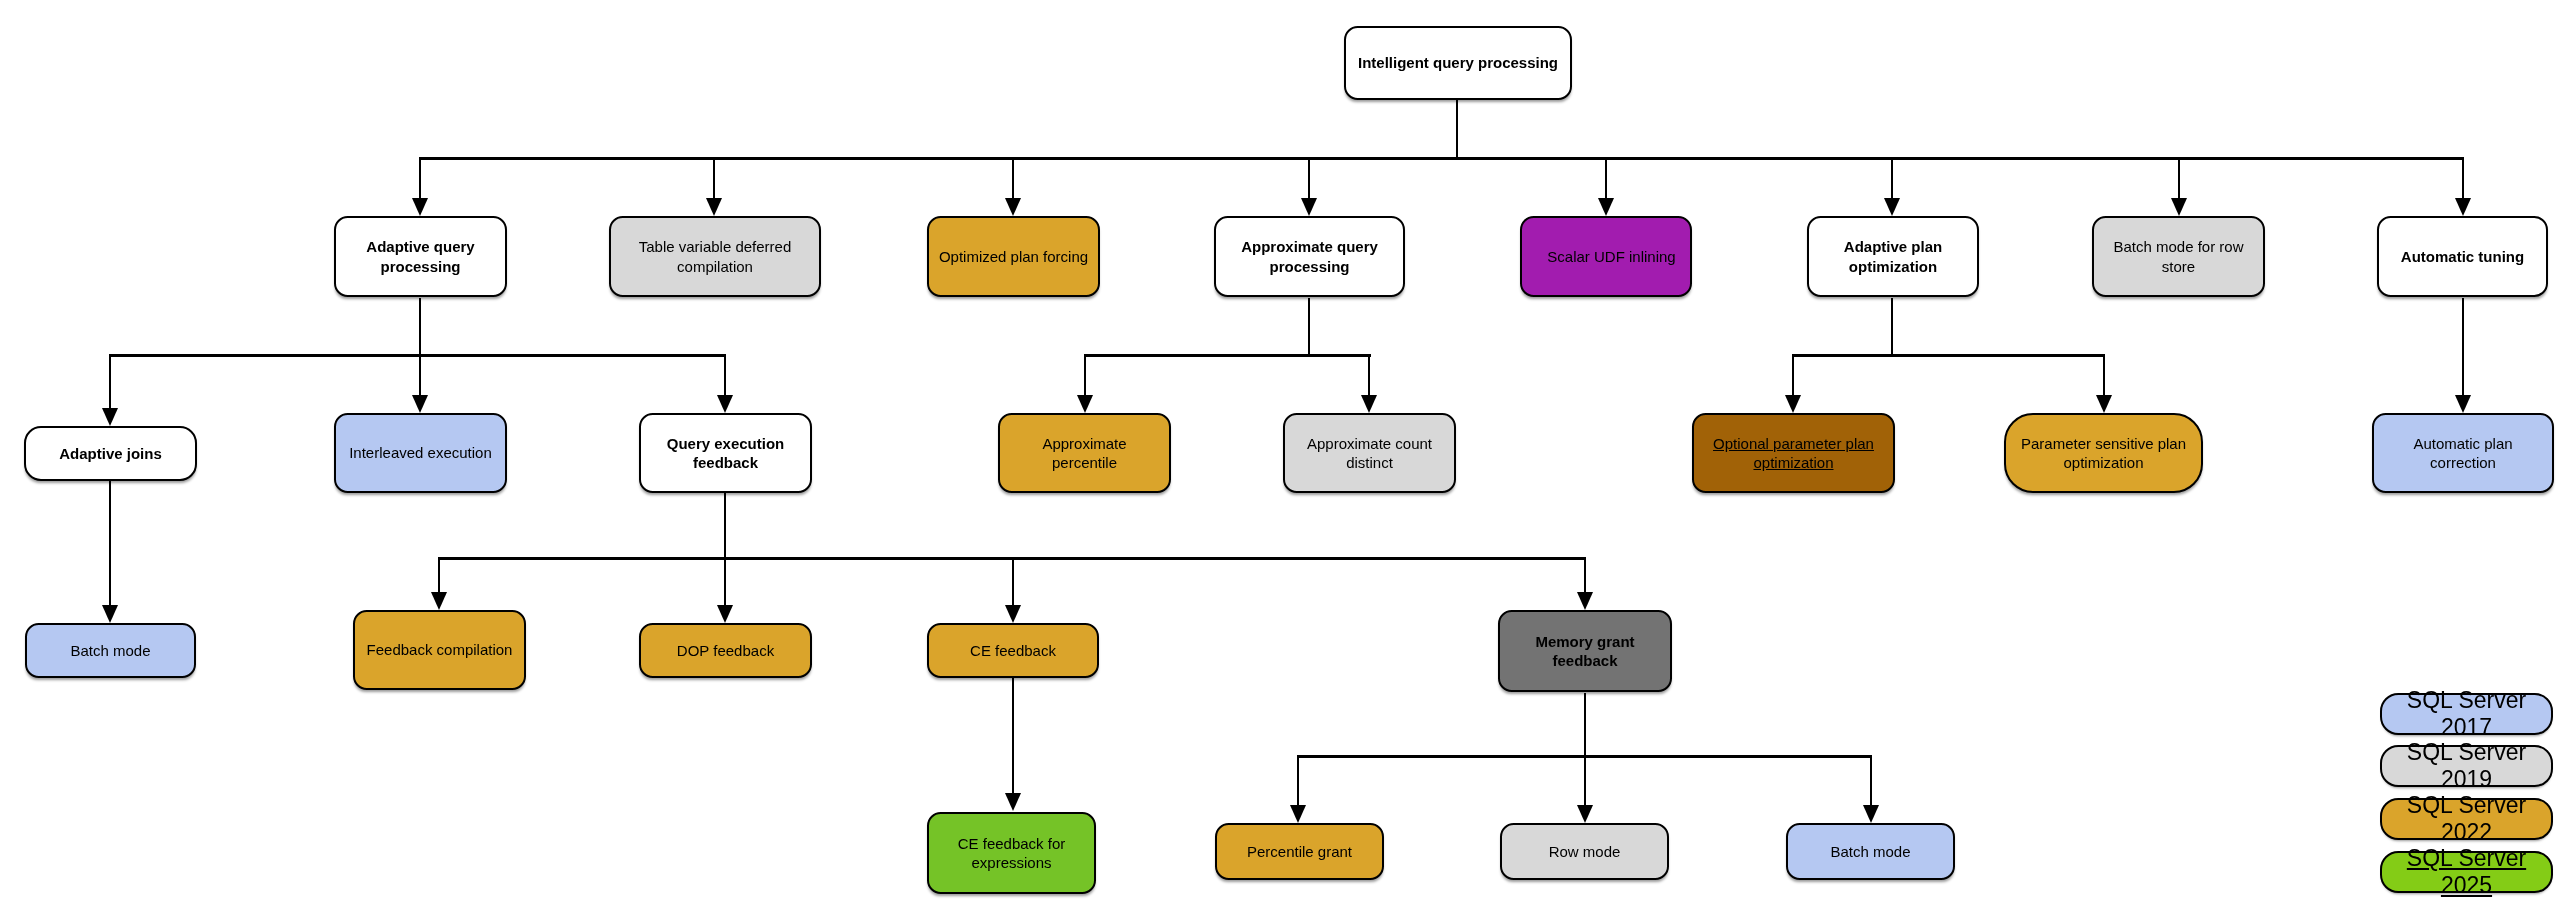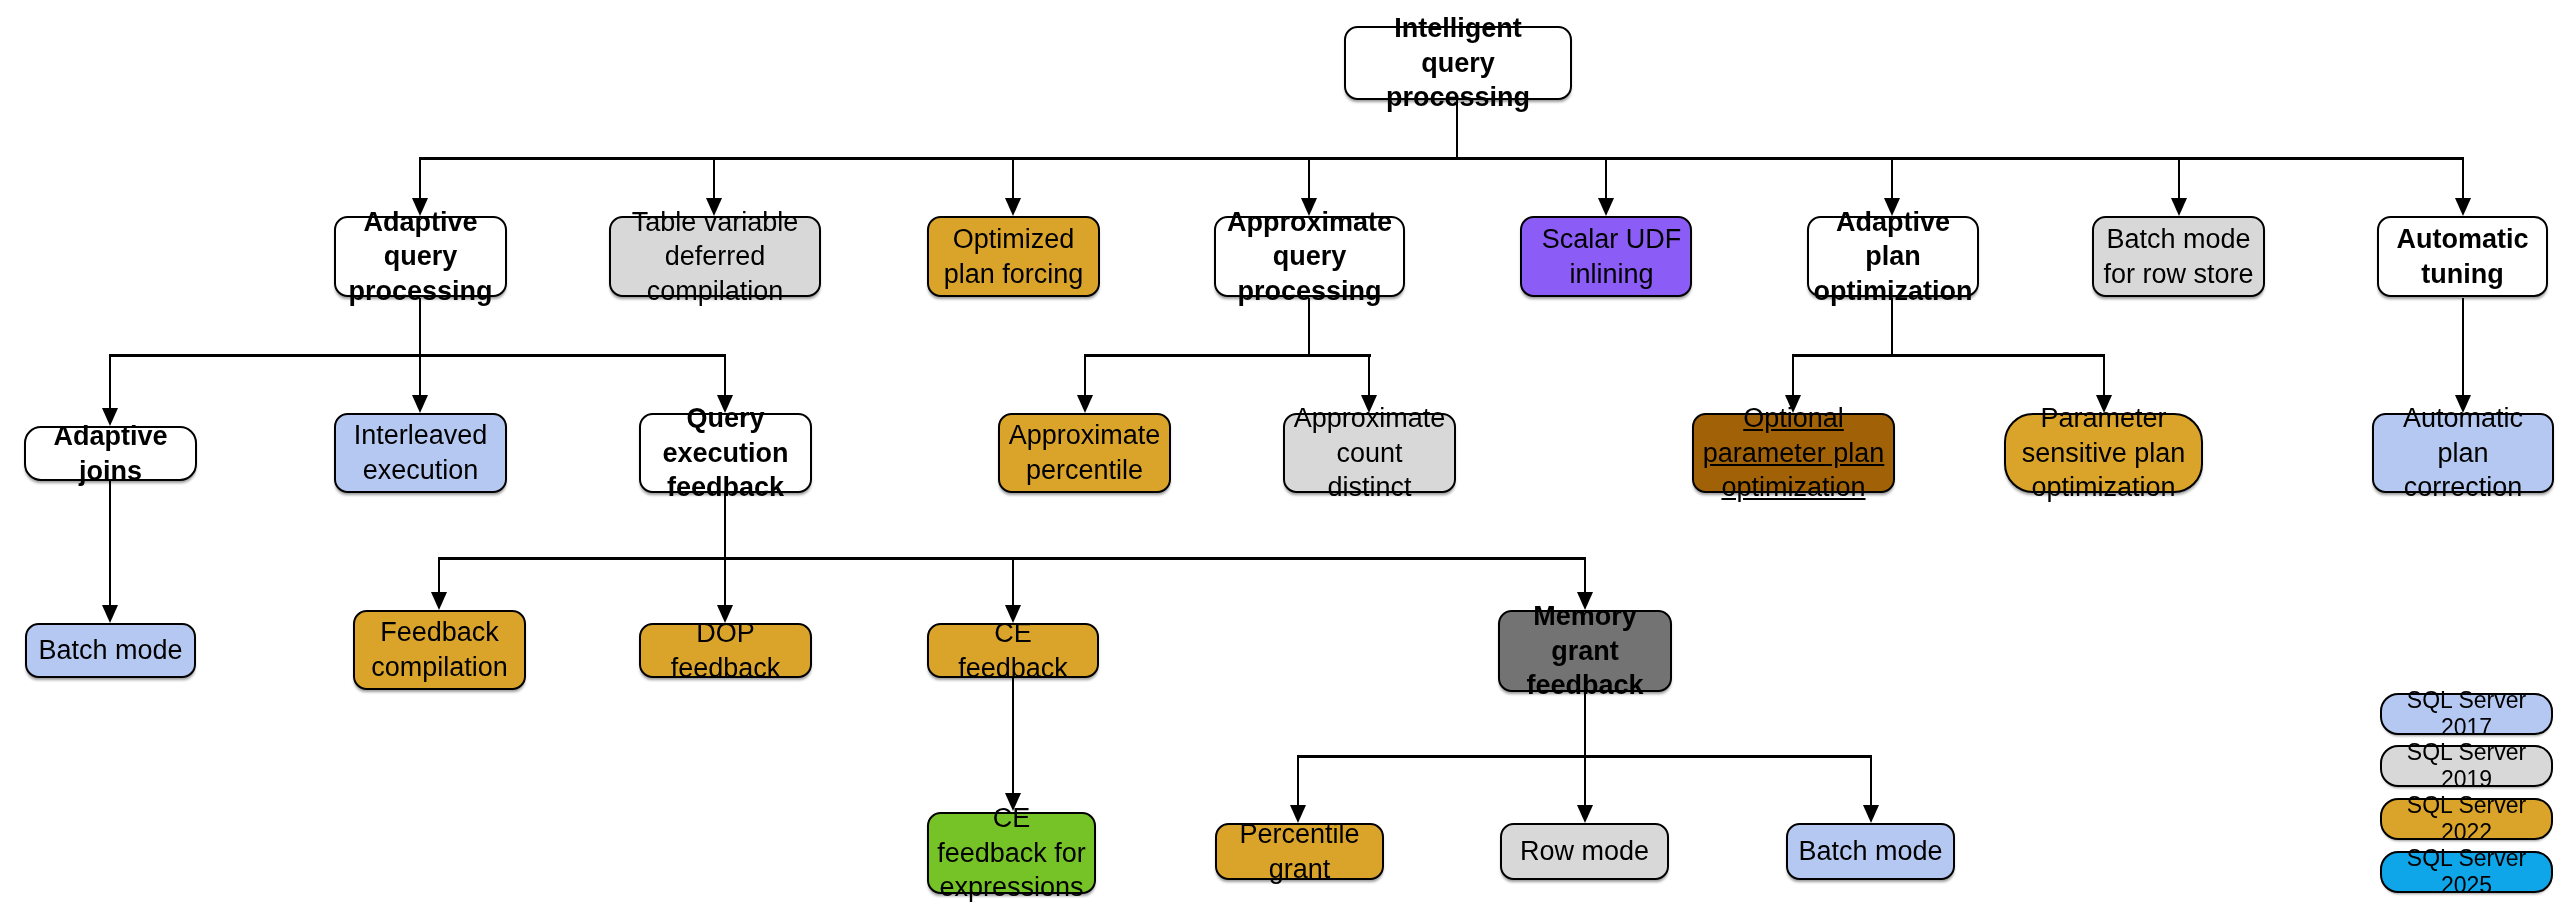--- a/index.html
+++ b/index.html
@@ -10,21 +10,21 @@
     font-family:"Liberation Sans","DejaVu Sans",sans-serif;
     overflow:hidden;
   }
   .node{
     position:absolute;
     box-sizing:border-box;
     border:2.3px solid #000000;
     border-radius:13.7px;
     display:flex;align-items:center;justify-content:center;
     text-align:center;
-    font-size:27px;line-height:1.28;
+    font-size:15px;line-height:1.28;
     color:#000000;
     padding:2.3px 8px;
     box-shadow:0 3.4px 2.9px -1.7px rgba(0,0,0,0.40);
   }
   .node.bold{font-weight:bold;}
   .legend-chip{
     position:absolute;
     box-sizing:border-box;
     border:2.3px solid #000000;
     border-radius:18.3px;
@@ -107,21 +107,21 @@
     <div class="arrow" style="left: 1290px; top: 805px; border-top-color: rgb(0, 0, 0);"></div>
     <div class="vline" style="left: 1584px; top: 756px; height: 52px; background: rgb(0, 0, 0);"></div>
     <div class="arrow" style="left: 1577px; top: 805px; border-top-color: rgb(0, 0, 0);"></div>
     <div class="vline" style="left: 1870px; top: 756px; height: 52px; background: rgb(0, 0, 0);"></div>
     <div class="arrow" style="left: 1863px; top: 805px; border-top-color: rgb(0, 0, 0);"></div>
     <div class="node bold" style="left: 1344px; top: 26px; width: 228px; height: 74px; background: rgb(255, 255, 255);">Intelligent query processing</div>
     <div class="node bold" style="left: 334px; top: 216px; width: 173px; height: 81px; background: rgb(255, 255, 255);">Adaptive query processing</div>
     <div class="node" style="left: 609px; top: 216px; width: 212px; height: 81px; background: rgb(216, 216, 216);">Table variable deferred compilation</div>
     <div class="node" style="left: 927px; top: 216px; width: 173px; height: 81px; background: rgb(218, 164, 43);">Optimized plan forcing</div>
     <div class="node bold" style="left: 1214px; top: 216px; width: 191px; height: 81px; background: rgb(255, 255, 255);">Approximate query processing</div>
-    <div class="node" style="left: 1520px; top: 216px; width: 172px; height: 81px; background: #8b5cf6; padding-left: 19px;">Scalar UDF inlining</div>
+    <div class="node" style="left: 1520px; top: 216px; width: 172px; height: 81px; background: #a21caf; padding-left: 19px;">Scalar UDF inlining</div>
     <div class="node bold" style="left: 1807px; top: 216px; width: 172px; height: 81px; background: rgb(255, 255, 255);">Adaptive plan optimization</div>
     <div class="node" style="left: 2092px; top: 216px; width: 173px; height: 81px; background: rgb(216, 216, 216);">Batch mode for row store</div>
     <div class="node bold" style="left: 2377px; top: 216px; width: 171px; height: 81px; background: rgb(255, 255, 255);">Automatic tuning</div>
     <div class="node bold" style="left: 24px; top: 426px; width: 173px; height: 55px; background: rgb(255, 255, 255); border-radius: 17px;">Adaptive joins</div>
     <div class="node" style="left: 334px; top: 413px; width: 173px; height: 80px; background: rgb(181, 200, 242);">Interleaved execution</div>
     <div class="node bold" style="left: 639px; top: 413px; width: 173px; height: 80px; background: rgb(255, 255, 255);">Query execution feedback</div>
     <div class="node" style="left: 998px; top: 413px; width: 173px; height: 80px; background: rgb(218, 164, 43);">Approximate percentile</div>
     <div class="node" style="left: 1283px; top: 413px; width: 173px; height: 80px; background: rgb(216, 216, 216);">Approximate count distinct</div>
     <div class="node" style="left: 1692px; top: 413px; width: 203px; height: 80px; background: #a16207; text-decoration: underline;">Optional parameter plan optimization</div>
     <div class="node" style="left: 2004px; top: 413px; width: 199px; height: 80px; background: rgb(218, 164, 43); border-radius: 29px;">Parameter sensitive plan optimization</div>
@@ -131,15 +131,15 @@
     <div class="node" style="left: 639px; top: 623px; width: 173px; height: 55px; background: rgb(218, 164, 43);">DOP feedback</div>
     <div class="node" style="left: 927px; top: 623px; width: 172px; height: 55px; background: rgb(218, 164, 43);">CE feedback</div>
     <div class="node bold" style="left: 1498px; top: 610px; width: 174px; height: 82px; background: #737373;">Memory grant feedback</div>
     <div class="node" style="left: 927px; top: 812px; width: 169px; height: 82px; background: rgb(117, 195, 39);">CE feedback for expressions</div>
     <div class="node" style="left: 1215px; top: 823px; width: 169px; height: 57px; background: rgb(218, 164, 43);">Percentile grant</div>
     <div class="node" style="left: 1500px; top: 823px; width: 169px; height: 57px; background: rgb(216, 216, 216);">Row mode</div>
     <div class="node" style="left: 1786px; top: 823px; width: 169px; height: 57px; background: rgb(181, 200, 242);">Batch mode</div>
     <div class="legend-chip" style="left: 2380px; top: 693px; width: 173px; height: 42px; background: rgb(181, 200, 242);">SQL Server 2017</div>
     <div class="legend-chip" style="left: 2380px; top: 745px; width: 173px; height: 42px; background: rgb(216, 216, 216);">SQL Server 2019</div>
     <div class="legend-chip" style="left: 2380px; top: 798px; width: 173px; height: 42px; background: rgb(218, 164, 43);">SQL Server 2022</div>
-    <div class="legend-chip" style="left: 2380px; top: 851px; width: 173px; height: 42px; background: #0ea5e9;">SQL Server 2025</div>
+    <div class="legend-chip" style="left: 2380px; top: 851px; width: 173px; height: 42px; background: #84cc16; text-decoration: underline;">SQL Server 2025</div>
   </div>
 
 
 </body></html>

